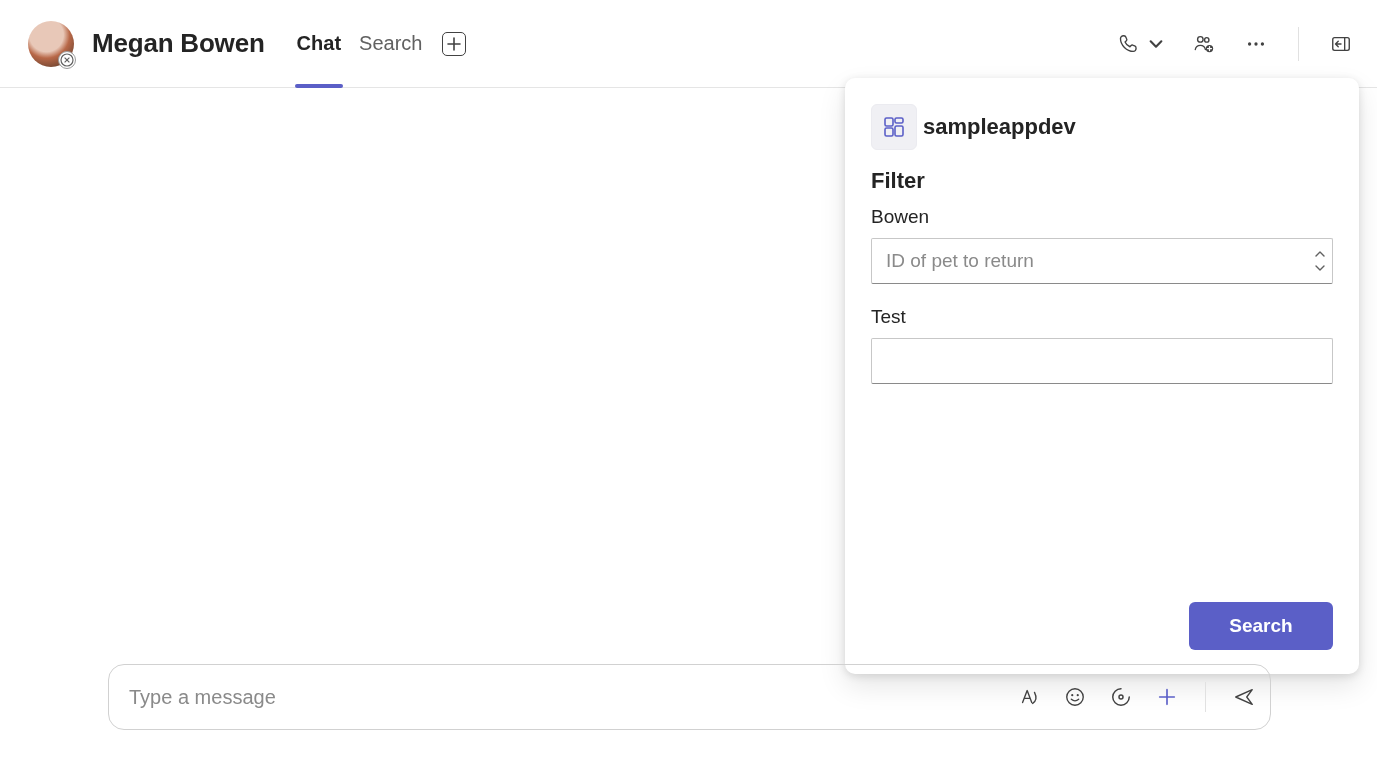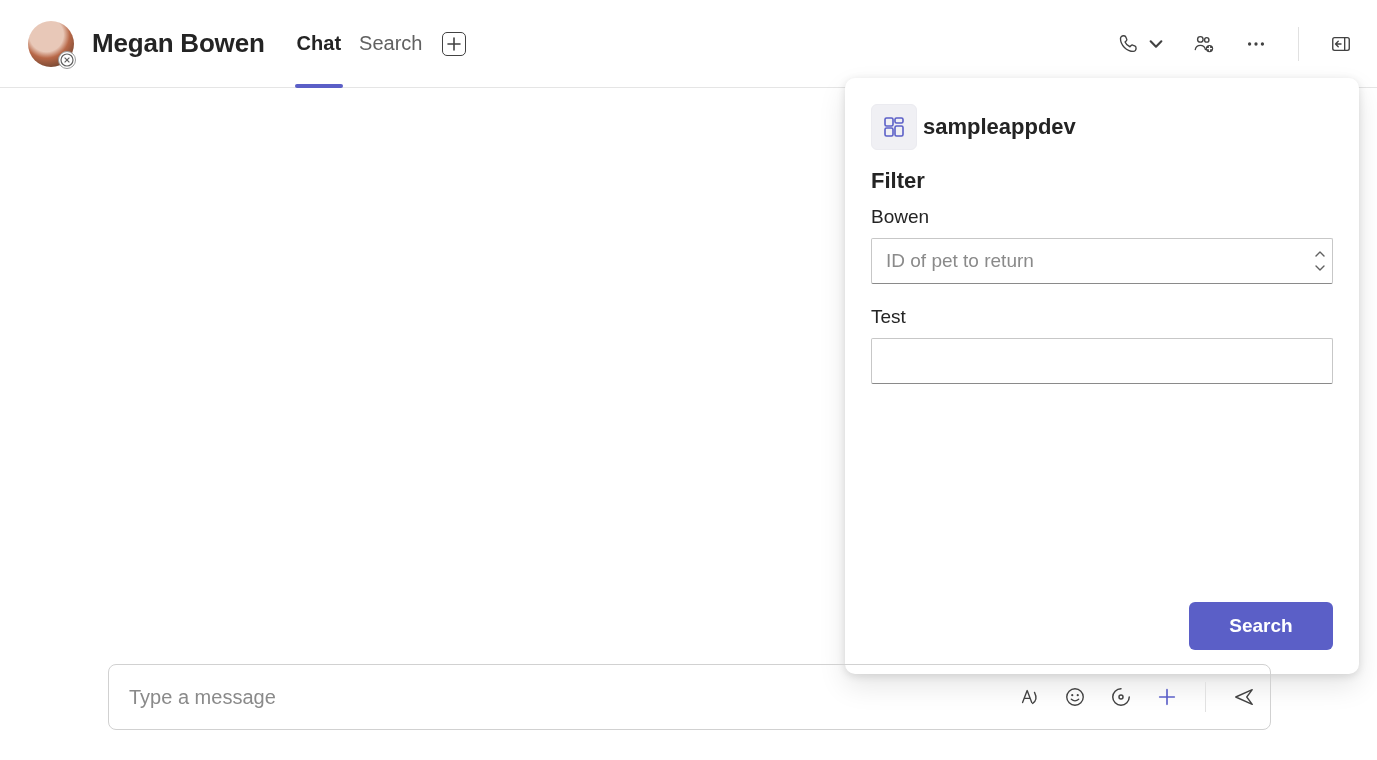--- a/index.html
+++ b/index.html
@@ -64,21 +64,21 @@
   .call-group { display: flex; align-items: center; gap: 8px; }
   .vdiv { width: 1px; height: 34px; background: #e1e1e1; margin: 0 2px; }
 
   
   .chat-area { position: relative; height: calc(760px - 88px); }
 
   
   .compose {
     position: absolute; left: 108px; right: 106px; bottom: 30px;
     height: 66px;
-    border: 1px solid #d1d1d1; border-radius: 8px;
+    border: 1px solid #d1d1d1; border-radius: 16px;
     display: flex; align-items: center;
     padding: 0 14px 0 18px;
   }
   .compose input {
     flex: 1; border: none; outline: none;
     font-size: 20px; color: #616161;
     background: transparent;
   }
   .compose input::placeholder { color: #8a8a8a; }
   .compose-icons { display: flex; align-items: center; gap: 22px; }

